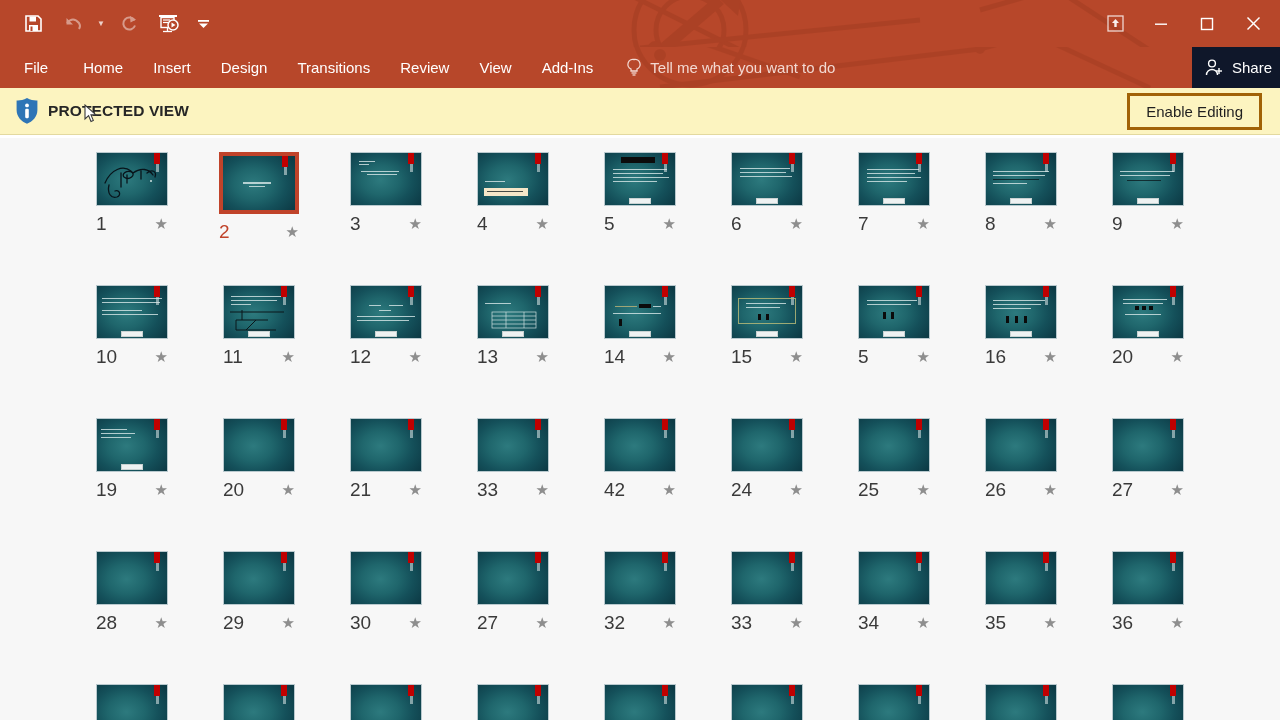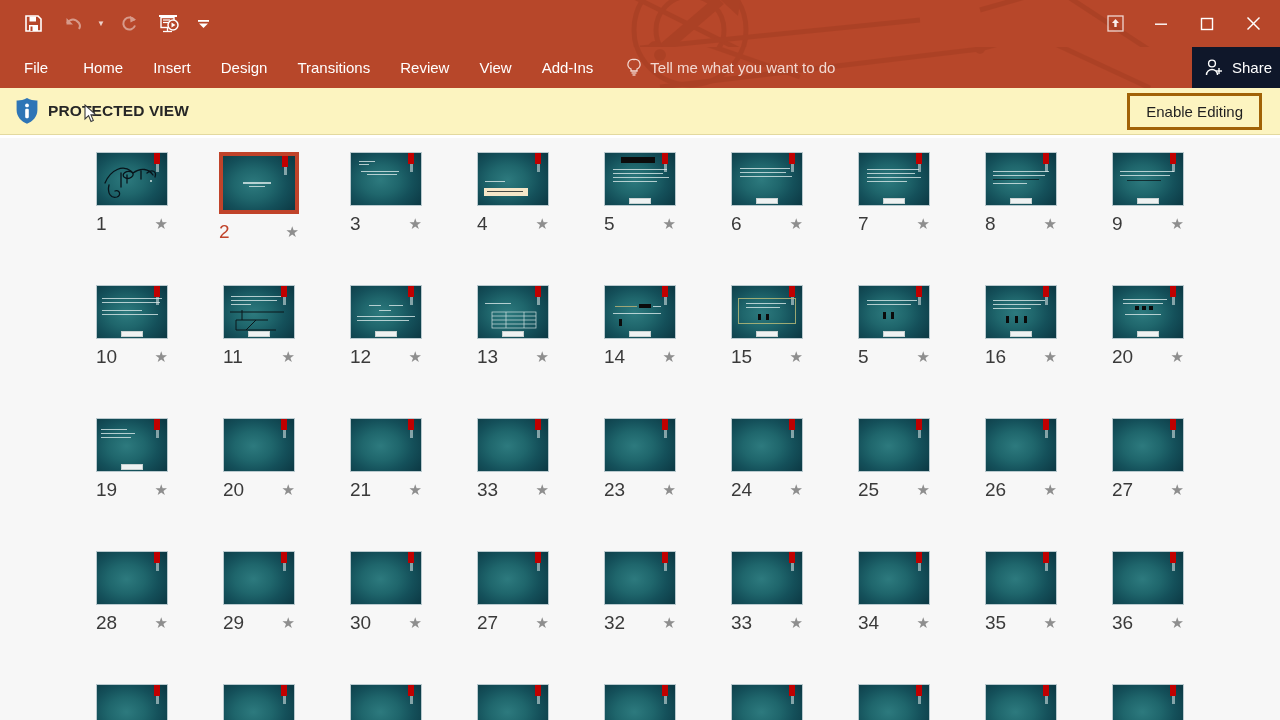--- a/index.html
+++ b/index.html
@@ -726,21 +726,21 @@
       <div class="meta">
         <span class="slide-num">33</span>
         <span class="star">★</span>
       </div>
     </div>
     <div class="cell">
       <div class="thumb">
           <div class="redbar"></div>
         </div>
       <div class="meta">
-        <span class="slide-num">23</span>
+        <span class="slide-num">42</span>
         <span class="star">★</span>
       </div>
     </div>
     <div class="cell">
       <div class="thumb">
           <div class="redbar"></div>
         </div>
       <div class="meta">
         <span class="slide-num">24</span>
         <span class="star">★</span>

